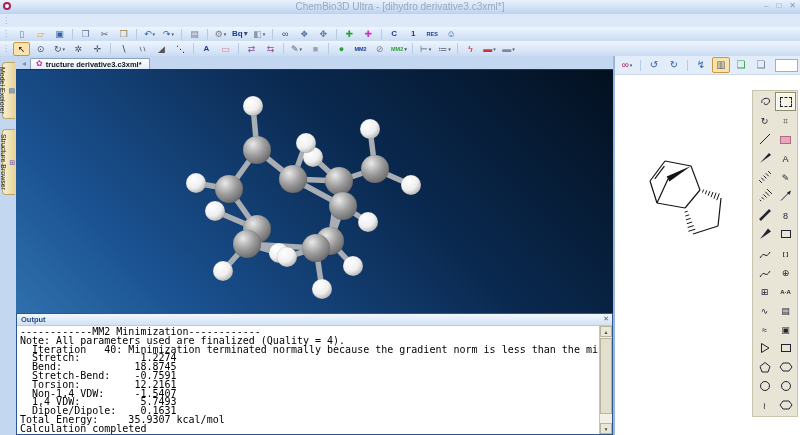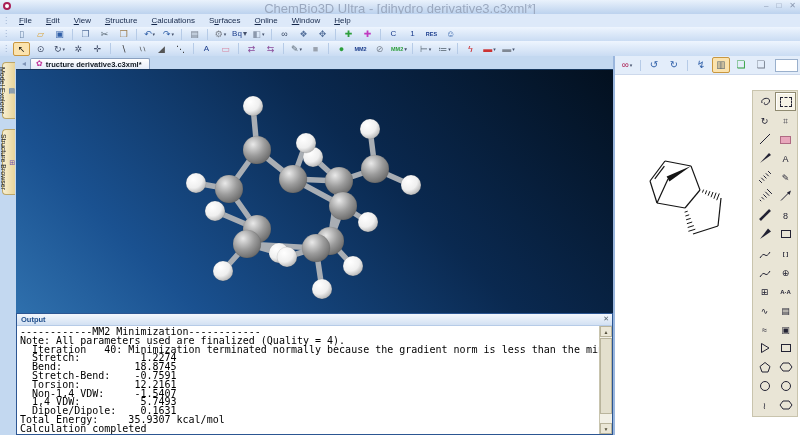--- a/index.html
+++ b/index.html
@@ -6,41 +6,41 @@
   body{width:800px;height:435px;overflow:hidden;background:#cfe0f5;
        font-family:"Liberation Sans","DejaVu Sans",sans-serif;-webkit-font-smoothing:antialiased;}
   .win{position:relative;width:800px;height:435px;background:#cfe0f5;}
 
   
   .titlebar{position:absolute;left:0;top:0;width:800px;height:14px;
     background:linear-gradient(#eaf2fc,#bcd2ee);border-bottom:1px solid #a9c1e2;}
   .logo{position:absolute;left:3px;top:2px;width:8px;height:8px;border-radius:50%;
     background:#fff;border:2px solid #a91e55;box-sizing:border-box;}
   .title-text{position:absolute;left:0;right:0;top:1px;text-align:center;
-    font-size:13px;color:#9aa8bf;}
+    font-size:10px;color:#9aa8bf;}
   .win-controls{position:absolute;right:4px;top:1px;display:flex;gap:8px;
     font-size:8px;color:#8a98b0;}
   .win-controls span{cursor:default;}
 
   
   .menubar{position:absolute;left:0;top:14px;width:800px;height:13px;
     background:#dde9f9;display:flex;align-items:center;font-size:8px;color:#16284a;}
   .menu-item{padding:0 7px;}
   .menu-item u{text-decoration:underline;}
   .grip{color:#9ab0d0;font-size:8px;margin:0 2px 0 2px;line-height:10px;}
 
   
   .tb{position:absolute;left:0;width:800px;display:flex;align-items:center;
     background:linear-gradient(#eef5fe,#cadcf3);border-bottom:1px solid #b6cbe7;}
   .tb1{top:27px;height:14px;}
   .tb2{top:41px;height:15px;}
   .ic{display:inline-flex;align-items:center;justify-content:center;
     min-width:15px;height:12px;margin:0 1px;font-size:9px;line-height:12px;
     border:1px solid transparent;border-radius:2px;}
-  .ic.txt span{font-weight:normal;font-size:8px;}
+  .ic.txt span{font-weight:bold;font-size:8px;}
   .ic.small span{font-weight:bold;font-size:5.5px;letter-spacing:0;}
   .ic.pressed{background:#fbe3ae;border-color:#c9973f;}
   .dd{font-size:5px;color:#44506a;margin-left:1px;}
   .sep{width:1px;height:11px;background:#b6cbe7;margin:0 3px;}
 
   
   .leftstrip{position:absolute;left:0;top:56px;width:16px;height:379px;background:#c3d8f0;}
   .vtab{writing-mode:vertical-rl;display:flex;flex-direction:column;align-items:center;
     gap:2px;width:13px;margin:6px 0 10px 2px;padding:4px 0;
     background:linear-gradient(90deg,#f8f0d2,#e8d49a);
@@ -111,31 +111,20 @@
     <span class="title-text">ChemBio3D Ultra - [dihydro derivative3.c3xml*]</span>
     <span class="win-controls">
       <span>–</span>
       <span>□</span>
       <span>✕</span>
     </span>
   </div>
 
   <div class="menubar">
     <span class="grip">⋮</span>
-    <span style="display:flex;">
-        <span class="menu-item"><u>F</u>ile</span>
-        <span class="menu-item"><u>E</u>dit</span>
-        <span class="menu-item"><u>V</u>iew</span>
-        <span class="menu-item"><u>S</u>tructure</span>
-        <span class="menu-item"><u>C</u>alculations</span>
-        <span class="menu-item">S<u>u</u>rfaces</span>
-        <span class="menu-item"><u>O</u>nline</span>
-        <span class="menu-item"><u>W</u>indow</span>
-        <span class="menu-item"><u>H</u>elp</span>
-      </span>
   </div>
 
   <div class="tb tb1">
     <span class="grip">⋮</span>
     <span style="display:flex;align-items:center;">
         <span class="ic">
           <span style="color: rgb(108, 134, 168);">▯</span>
         </span>
         <span class="ic">
           <span style="color: rgb(217, 163, 58);">▱</span>

